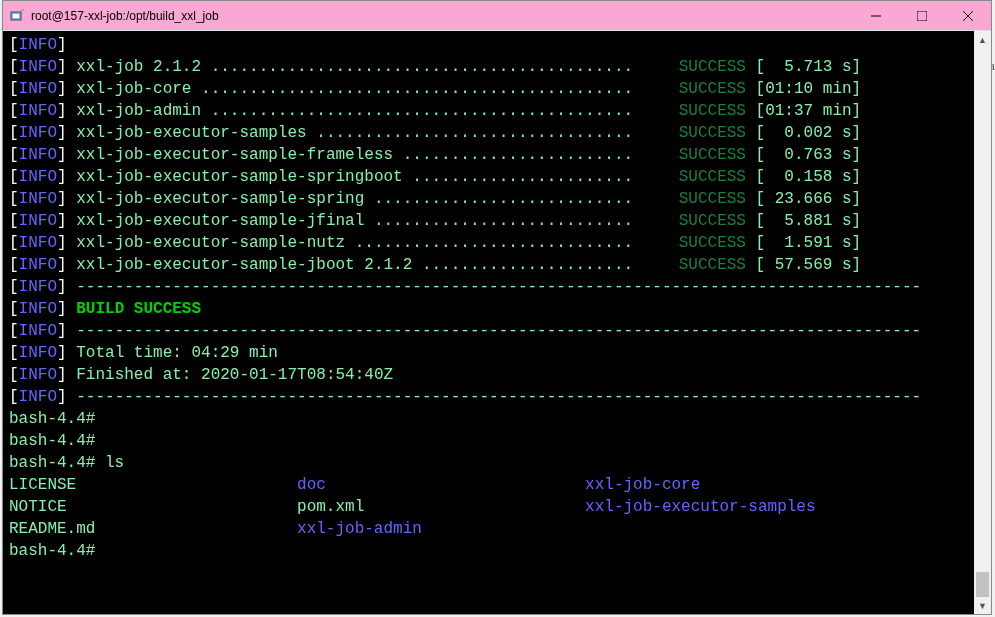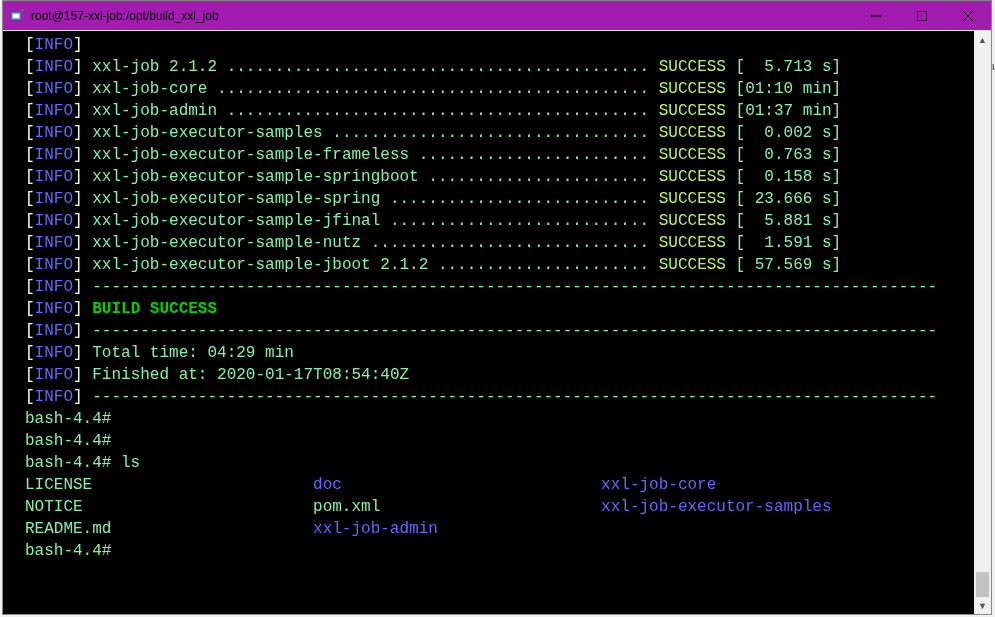--- a/index.html
+++ b/index.html
@@ -14,21 +14,21 @@
   .window {
     width: 990px;
     height: 615px;
     background: #fff;
     border: 1px solid #888;
     position: relative;
     margin-left: 2px;
   }
   .titlebar {
     height: 30px;
-    background: #a21caf;
+    background: #f9a8d4;
     display: flex;
     align-items: center;
     border-bottom: 1px solid #e0e0e0;
     font-size: 12px;
   }
   .titlebar-icon {
     width: 16px;
     height: 16px;
     margin: 0 6px;
     display: inline-flex;
@@ -50,29 +50,29 @@
     color: #333;
   }
   .terminal {
     width: 100%;
     height: calc(100% - 30px);
     background: #000;
     color: #fff;
     font-family: Consolas, "Courier New", monospace;
     font-size: 16px;
     line-height: 22px;
-    padding: 3px 22px;
+    padding: 3px 6px;
     overflow: hidden;
     position: relative;
     white-space: pre;
   }
   .row { white-space: pre; }
   .bracket { color: #ffffff; }
   .info { color: #6565ff; }
-  .success { color: #bef264; }
+  .success { color: #15803d; margin-left: 36px; }
   .dir { color: #6565ff; text-align: center; }
   .white { color: #86efac; }
   .buildok { color: #00d200; font-weight: bold; }
   .scrollbar {
     position: absolute;
     right: 0;
     top: 30px;
     width: 17px;
     height: calc(100% - 30px);
     background: #f0f0f0;

